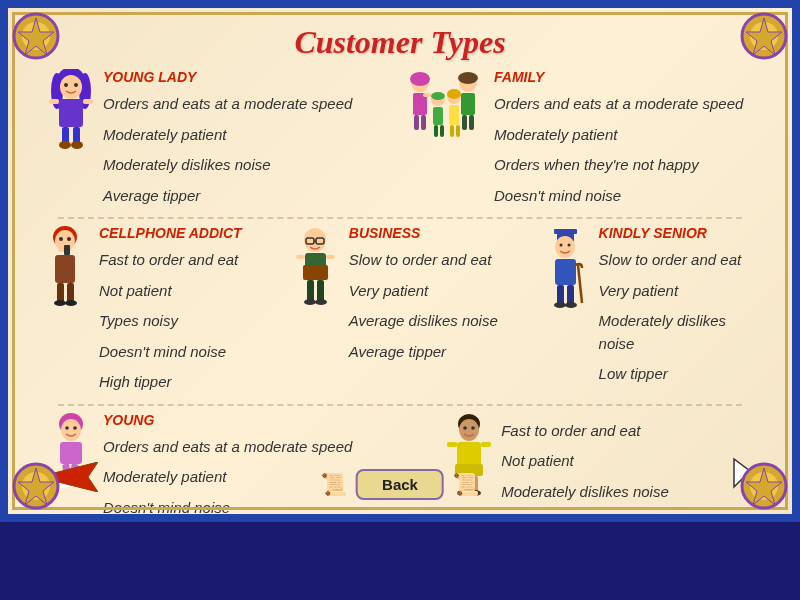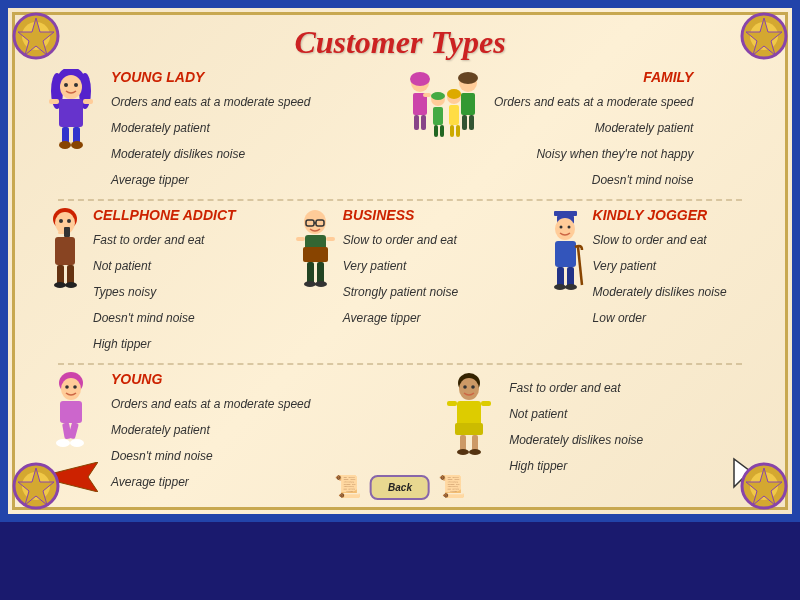--- a/index.html
+++ b/index.html
@@ -58,21 +58,20 @@
 
     .section {
       display: flex;
       justify-content: space-between;
       margin-bottom: 10px;
     }
 
     .customer-card {
       display: flex;
       align-items: flex-start;
-      gap: 8px;
       width: 45%;
     }
 
     .avatar {
       width: 65px;
       height: 90px;
       flex-shrink: 0;
       display: flex;
       align-items: center;
       justify-content: center;
@@ -80,21 +79,21 @@
 
     .info h2 {
       font-size: 14px;
       font-weight: bold;
       font-style: italic;
       color: #cc2200;
       margin-bottom: 2px;
     }
 
     .info p {
-      font-size: 12px;
+      font-size: 15px;
       font-style: italic;
       color: #333;
       line-height: 1.5;
       margin-top: 8px;
     }
 
     
     .divider {
       border: none;
       border-top: 2px dashed #b8a070;
@@ -110,26 +109,25 @@
       position: absolute;
       left: 50%;
       transform: translateX(-50%);
       bottom: 0;
     }
 
     .back-btn-inner {
       background: #e8d890;
       border: 2px solid #8866aa;
       border-radius: 8px;
-      padding: 5px 16px;
-      font-size: 10px;
+      padding: 5px 24px;
+      font-size: 15px;
       font-weight: bold;
       color: #222;
       cursor: pointer;
-      font-style: italic;
     }
 
     .scroll-decoration {
       color: #6655aa;
       font-size: 22px;
     }
 
     .arrow-left {
       position: absolute;
       bottom: 18px;
@@ -142,20 +140,21 @@
     }
 
     .three-col {
       display: flex;
       justify-content: space-between;
       margin-bottom: 10px;
     }
     .customer-card-3 {
       display: flex;
       align-items: flex-start;
+      gap: 6px;
       width: 31%;
     }
   </style>
 </head>
 <body>
 
 <div id="app">
 
   <div class="corner corner-tl">
     <svg viewBox="0 0 52 52">
@@ -222,21 +221,21 @@
         </div>
         <div class="info">
           <h2>YOUNG LADY</h2>
           <p>Orders and eats at a moderate speed</p>
           <p>Moderately patient</p>
           <p>Moderately dislikes noise</p>
           <p>Average tipper</p>
         </div>
       </div>
 
-      <div class="customer-card" style="width:50%; justify-content:flex-start; gap:0;text-align:right;">
+      <div class="customer-card" style="width:50%; justify-content:flex-start; gap:0;">
         <div class="avatar" style="width:90px;">
 
           <svg viewBox="0 0 90 90" width="90" height="90">
 
             <ellipse cx="20" cy="14" rx="9" ry="9" fill="#ffcc99"></ellipse>
             <ellipse cx="20" cy="10" rx="10" ry="7" fill="#cc44aa"></ellipse>
             <rect x="13" y="24" width="14" height="22" rx="2" fill="#cc44aa"></rect>
             <rect x="23" y="24" width="8" height="4" rx="2" fill="#ffcc99"></rect>
             <rect x="14" y="46" width="5" height="15" rx="2" fill="#884488"></rect>
             <rect x="21" y="46" width="5" height="15" rx="2" fill="#884488"></rect>
@@ -258,21 +257,21 @@
             <ellipse cx="54" cy="25" rx="7" ry="5" fill="#ddaa00"></ellipse>
             <rect x="49" y="36" width="10" height="20" rx="2" fill="#ffdd44"></rect>
             <rect x="50" y="56" width="4" height="12" rx="2" fill="#ccaa00"></rect>
             <rect x="56" y="56" width="4" height="12" rx="2" fill="#ccaa00"></rect>
           </svg>
         </div>
         <div class="info" style="padding-left:4px;">
           <h2>FAMILY</h2>
           <p>Orders and eats at a moderate speed</p>
           <p>Moderately patient</p>
-          <p>Noisy when they're not happy</p>
+          <p>Orders when they're not happy</p>
           <p>Doesn't mind noise</p>
         </div>
       </div>
     </div>
 
     <hr class="divider">
 
     <div class="three-col">
       <div class="customer-card-3">
         <div class="avatar" style="width:55px; height:95px;">
@@ -329,21 +328,21 @@
             <rect x="29" y="55" width="7" height="22" rx="2" fill="#224422"></rect>
 
             <ellipse cx="22" cy="77" rx="6" ry="3" fill="#333"></ellipse>
             <ellipse cx="33" cy="77" rx="6" ry="3" fill="#333"></ellipse>
           </svg>
         </div>
         <div class="info">
           <h2>BUSINESS</h2>
           <p>Slow to order and eat</p>
           <p>Very patient</p>
-          <p>Strongly patient noise</p>
+          <p>Average dislikes noise</p>
           <p>Average tipper</p>
         </div>
       </div>
 
       <div class="customer-card-3">
         <div class="avatar" style="width:55px; height:95px;">
           <svg viewBox="0 0 55 95" width="55" height="95">
 
             <rect x="16" y="4" width="23" height="5" rx="1" fill="#3344aa"></rect>
             <rect x="19" y="8" width="17" height="9" rx="2" fill="#3344aa"></rect>
@@ -361,25 +360,25 @@
             <path d="M37,40 Q44,37 44,43" stroke="#884400" stroke-width="2.5" fill="none"></path>
 
             <rect x="19" y="60" width="7" height="20" rx="2" fill="#223388"></rect>
             <rect x="29" y="60" width="7" height="20" rx="2" fill="#223388"></rect>
 
             <ellipse cx="22" cy="80" rx="6" ry="3" fill="#333"></ellipse>
             <ellipse cx="33" cy="80" rx="6" ry="3" fill="#333"></ellipse>
           </svg>
         </div>
         <div class="info">
-          <h2>KINDLY JOGGER</h2>
+          <h2>KINDLY SENIOR</h2>
           <p>Slow to order and eat</p>
           <p>Very patient</p>
           <p>Moderately dislikes noise</p>
-          <p>Low order</p>
+          <p>Low tipper</p>
         </div>
       </div>
     </div>
 
     <hr class="divider">
 
     <div class="section">
       <div class="customer-card">
         <div class="avatar">
           <svg viewBox="0 0 60 90" width="60" height="90">

